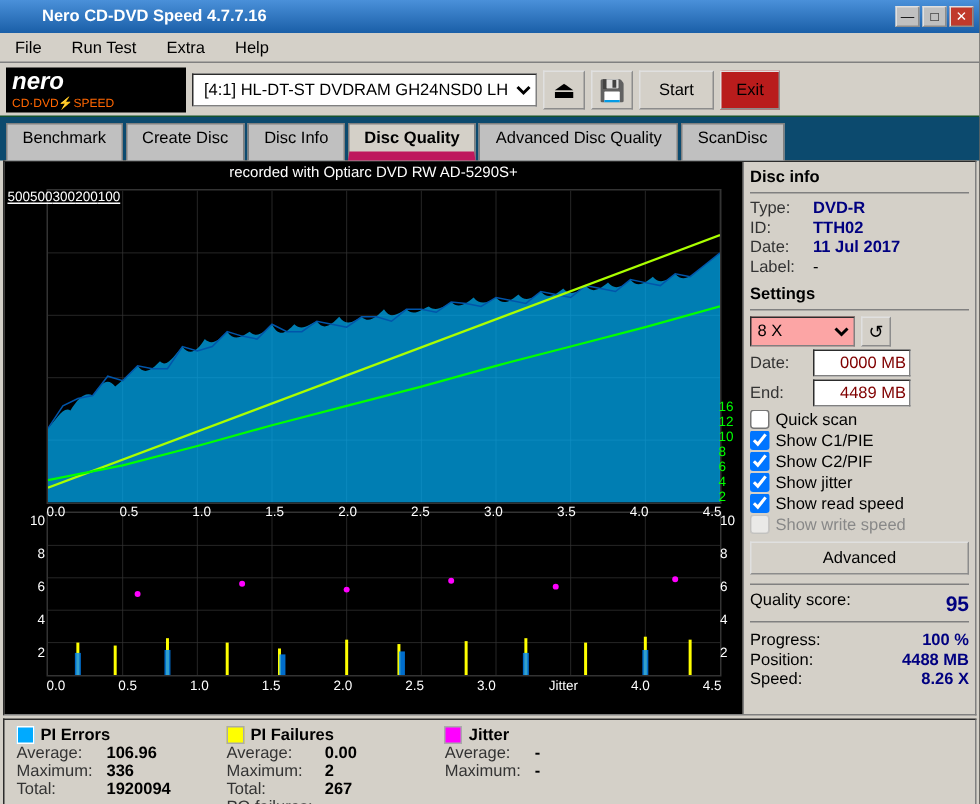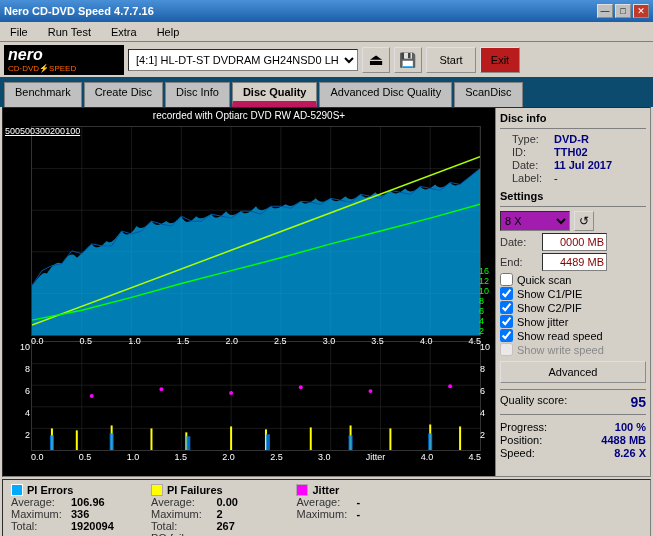--- a/index.html
+++ b/index.html
@@ -1,20 +1,20 @@
 <!DOCTYPE html>
 <html><head>
   <meta charset="utf-8">
   <style>
     * { box-sizing: border-box; margin: 0; padding: 0; }
     body { font-family: 'Segoe UI', Tahoma, Geneva, Verdana, sans-serif; font-size: 11px; background: #d4d0c8; width: 653px; height: 536px; overflow: hidden; }
     
     
     .title-bar { background: linear-gradient(to bottom, #4a90d9, #1a5fa8); color: white; height: 22px; display: flex; align-items: center; justify-content: space-between; padding: 0 4px; }
-    .title-bar-title { font-size: 11px; font-weight: bold; }
+    .title-bar-title { font-size: 11px; font-weight: bold; margin-left: 24px; }
     .title-bar-controls { display: flex; gap: 2px; }
     .title-bar-btn { width: 16px; height: 14px; background: #c0c0c0; border: 1px outset #e0e0e0; font-size: 9px; display: flex; align-items: center; justify-content: center; cursor: pointer; color: black; }
 
     
     .menu-bar { background: #d4d0c8; border-bottom: 1px solid #808080; height: 20px; display: flex; align-items: center; padding: 0 4px; gap: 8px; }
     .menu-item { padding: 2px 6px; font-size: 11px; cursor: pointer; }
 
     
     .toolbar { background: #d4d0c8; border-bottom: 1px solid #14532d; height: 36px; display: flex; align-items: center; padding: 2px 4px; gap: 4px; }
     .nero-logo { width: 120px; height: 30px; background: #000; display: flex; align-items: center; padding: 2px 4px; }
@@ -34,26 +34,26 @@
     .main-content { display: flex; background: #d4d0c8; border: 1px inset #808080; margin: 0 2px; height: 370px; }
 
     
     .chart-area { flex: 1; background: #000; position: relative; padding: 2px; }
     .chart-title { color: white; font-size: 10px; text-align: center; position: absolute; top: 2px; left: 0; right: 0; }
     
     
     .right-panel { width: 155px; background: #d4d0c8; padding: 4px; font-size: 11px; border-left: 1px solid #808080; overflow-y: auto; }
     .panel-section { margin-bottom: 6px; }
     .panel-label { font-weight: bold; font-size: 11px; }
-    .info-row { display: flex; gap: 4px; margin: 1px 12px; }
+    .info-row { display: flex; gap: 4px; margin: 1px 0; }
     .info-key { color: #333; min-width: 38px; }
     .info-val { color: #000080; font-weight: bold; }
     .info-val-black { color: #000; }
     .setting-row { display: flex; align-items: center; gap: 4px; margin: 2px 0; }
-    .speed-dropdown { height: 20px; width: 70px; background: #a21caf; border: 1px inset #808080; font-size: 11px; }
+    .speed-dropdown { height: 20px; width: 70px; background: #fca5a5; border: 1px inset #808080; font-size: 11px; }
     .input-field { height: 18px; width: 65px; background: white; border: 1px inset #808080; font-size: 11px; padding: 0 2px; text-align: right; color: #800000; }
     .checkbox-row { display: flex; align-items: center; gap: 4px; margin: 1px 0; }
     .cb { width: 13px; height: 13px; }
     .advanced-btn { width: 100%; height: 22px; background: #d4d0c8; border: 1px outset #e0e0e0; font-size: 11px; cursor: pointer; margin-top: 4px; }
     .quality-row { display: flex; justify-content: space-between; margin-top: 4px; }
     .quality-val { color: #000080; font-weight: bold; font-size: 14px; }
     .progress-section { margin-top: 6px; }
     .progress-row { display: flex; justify-content: space-between; margin: 1px 0; }
     .divider { border-top: 1px solid #808080; margin: 4px 0; }
 

